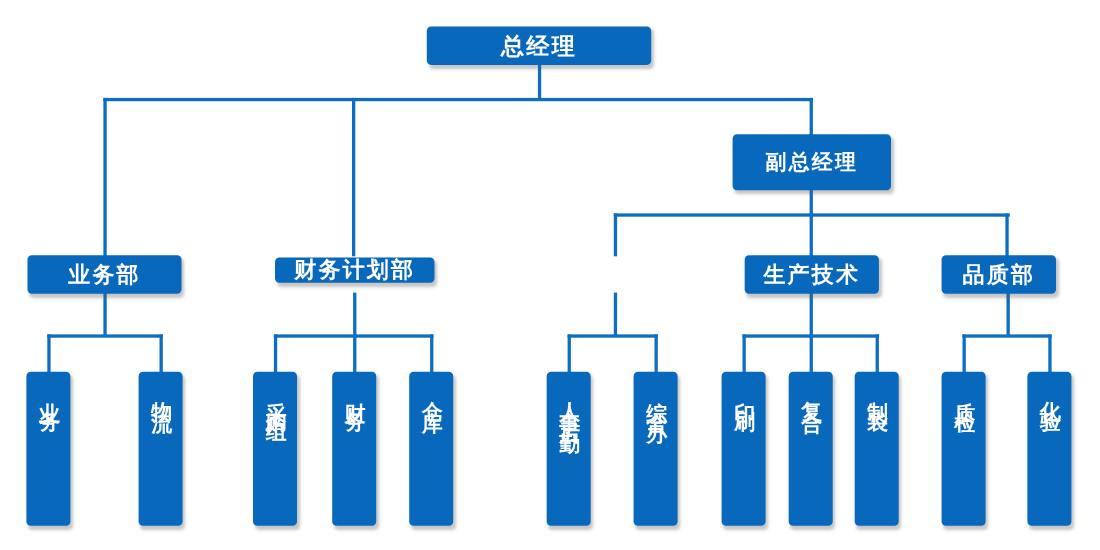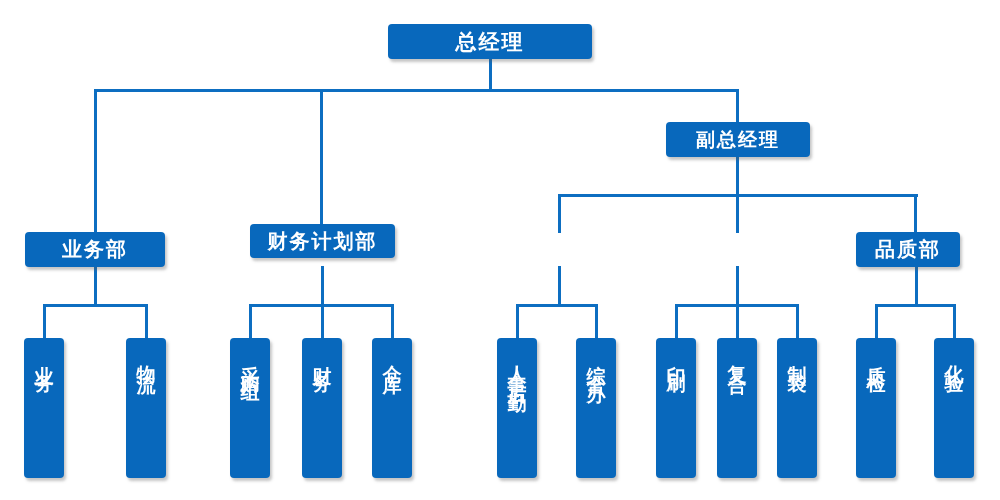--- a/index.html
+++ b/index.html
@@ -81,24 +81,25 @@
   <div class="vline" style="left:516px; top:304px; width:3px; height:36px;"></div>
   <div class="vline" style="left:595px; top:304px; width:3px; height:36px;"></div>
   <div class="vline" style="left:675px; top:304px; width:3px; height:36px;"></div>
   <div class="vline" style="left:736px; top:304px; width:3px; height:36px;"></div>
   <div class="vline" style="left:796px; top:304px; width:3px; height:36px;"></div>
   <div class="vline" style="left:875px; top:304px; width:3px; height:36px;"></div>
   <div class="vline" style="left:953px; top:304px; width:3px; height:36px;"></div>
 
   <div class="node lvl1" style="left:388px; top:24px; width:204px; height:35px;">总经理</div>
 
-  <div class="node lvl2" style="left:666px; top:122px; width:144px; height:35px;">副总经理</div>
+  <div class="node lvl2" style="left:666px; top:122px; width:144px; height:51px;">副总经理</div>
 
   <div class="node lvl3" style="left:25px;  top:232px; width:140px; height:35px;">业务部</div>
-  <div class="node lvl3" style="left:250px; top:224px; width:145px; height:34px;">财务计划部</div>
+  <div class="node lvl3" style="left:250px; top:234px; width:145px; height:23px;">财务计划部</div>
+  <div class="node lvl3" style="left:677px; top:232px; width:122px; height:35px;">生产技术</div>
   <div class="node lvl3" style="left:856px; top:232px; width:104px; height:35px;">品质部</div>
 
   <div class="node vnode" style="left:24px;  top:338px; width:40px; height:140px;">业务</div>
   <div class="node vnode" style="left:126px; top:338px; width:40px; height:140px;">物流</div>
 
   <div class="node vnode" style="left:230px; top:338px; width:40px; height:140px;">采购组</div>
   <div class="node vnode" style="left:302px; top:338px; width:40px; height:140px;">财务</div>
   <div class="node vnode" style="left:372px; top:338px; width:40px; height:140px;">仓库</div>
 
   <div class="node vnode" style="left:497px; top:338px; width:40px; height:140px;">人事后勤</div>

